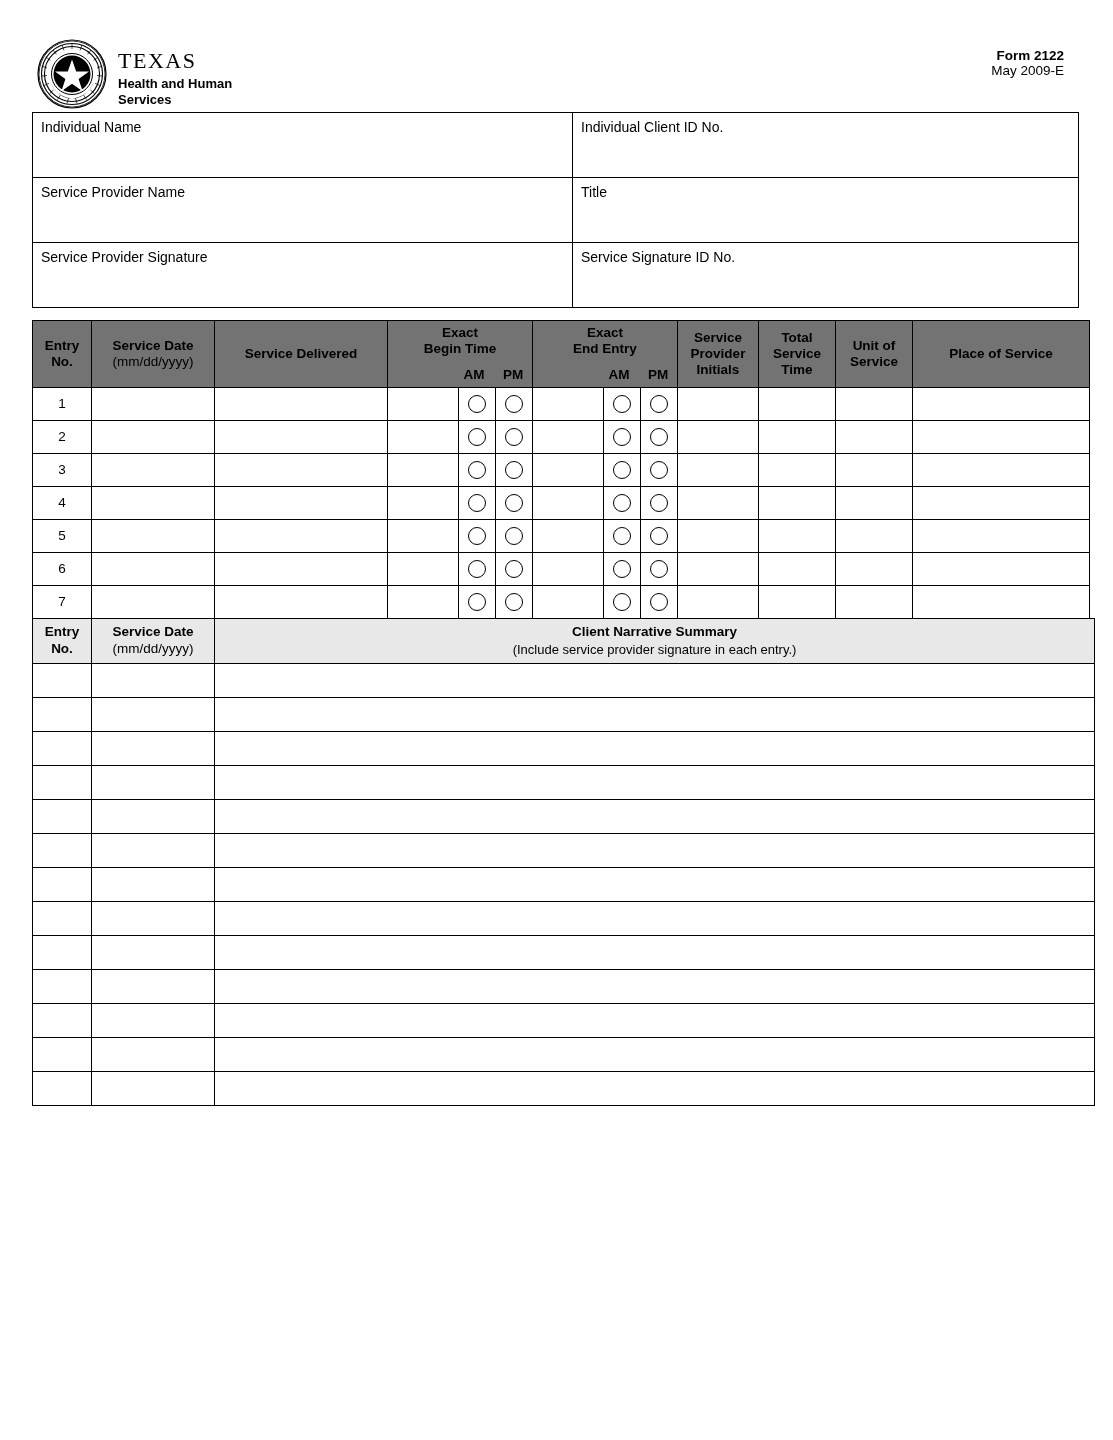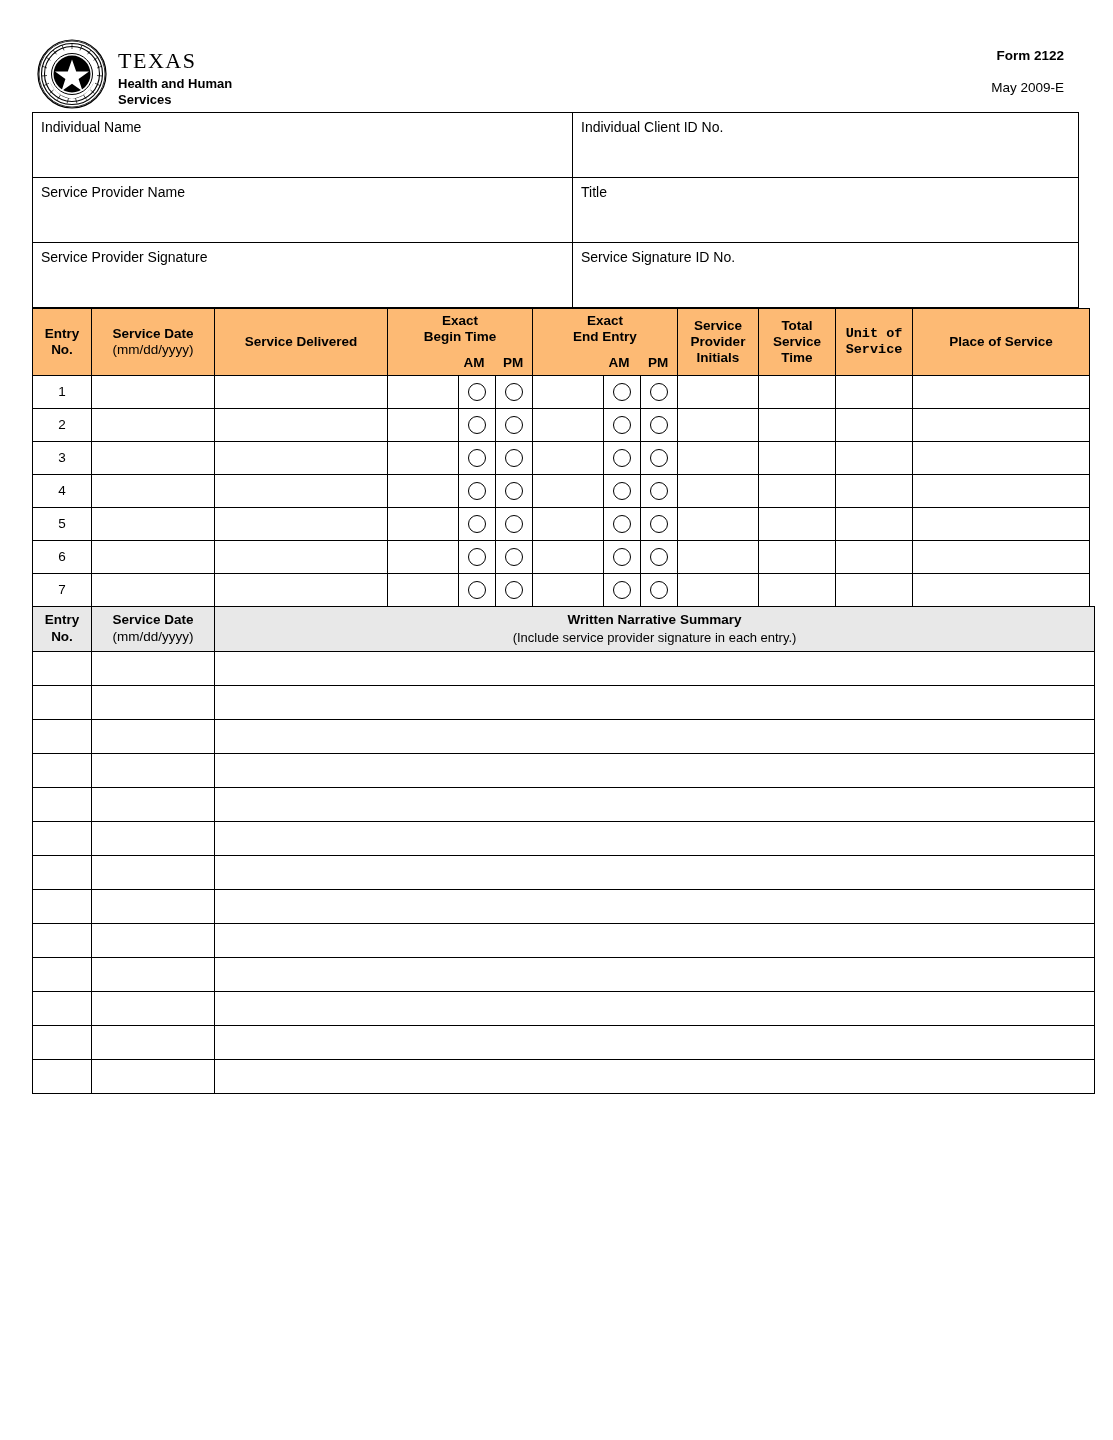--- a/index.html
+++ b/index.html
@@ -60,35 +60,36 @@
     right: 17px;
     top: 18px;
     text-align: right;
     font-size: 13.5px;
   }
   .form-no .bold {
     font-weight: bold;
   }
   .form-no .rev {
     font-weight: normal;
-    margin-top: 17px;
+    margin-top: 0;
   }
   .doc-title {
     text-align: center;
     font-size: 17px;
     font-weight: bold;
     margin-top: 12px;
     margin-bottom: 16px;
   }
 
   
   table.idblock {
     width: 1047px;
     border-collapse: collapse;
     table-layout: fixed;
+    margin-bottom: 12px;
   }
   table.idblock td {
     border: 1px solid #000;
     height: 58px;
     vertical-align: top;
     padding: 6px 8px 0 8px;
     font-size: 14px;
   }
   .id-left { width: 523px; }
 
@@ -97,35 +98,35 @@
     width: 1047px;
     border-collapse: collapse;
     table-layout: fixed;
   }
   table.logtable th,
   table.logtable td {
     border: 1px solid #000;
     font-size: 13.5px;
   }
   table.logtable thead th {
-    background: #fdba74;
+    background: #737373;
     font-weight: bold;
     text-align: center;
     vertical-align: middle;
     padding: 4px 2px;
     line-height: 1.18;
   }
   .hdr-entry { width: 54px; }
   .hdr-date { width: 118px; }
   .hdr-delivered { width: 168px; }
   .hdr-begin { width: 140px; }
   .hdr-end { width: 140px; }
   .hdr-initials { width: 76px; }
   .hdr-total { width: 72px; }
-  .hdr-unit { width: 72px; font-family: Liberation Mono, monospace; }
+  .hdr-unit { width: 72px; }
   .hdr-place { width: 172px; }
 
   .ampm-row {
     display: flex;
     justify-content: flex-end;
     gap: 13px;
     margin-top: 10px;
     padding-right: 4px;
   }
   .ampm-row span { width: 26px; text-align: center; }
@@ -559,21 +560,21 @@
       <tr>
         <th class="nar-entry">
           <div>Entry</div>
           <div>No.</div>
         </th>
         <th class="nar-date">
           <div>Service Date</div>
           <div style="font-weight:normal;">(mm/dd/yyyy)</div>
         </th>
         <th class="nar-sum">
-          <div>Written Narrative Summary</div>
+          <div>Client Narrative Summary</div>
           <span class="sub">(Include service provider signature in each entry.)</span>
         </th>
       </tr>
     </thead>
     <tbody>
         <tr>
           <td class="entryno"></td>
           <td></td>
           <td></td>
         </tr>

